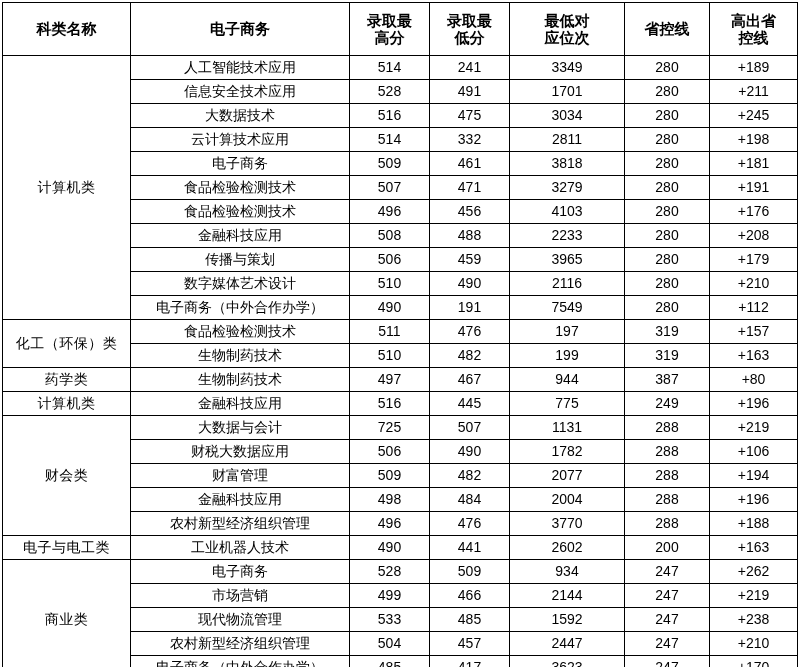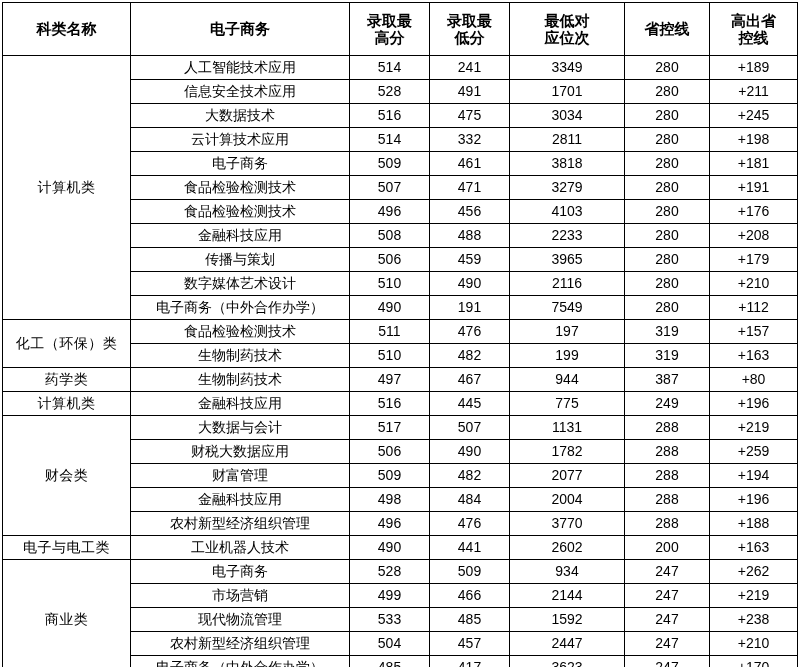--- a/index.html
+++ b/index.html
@@ -223,33 +223,33 @@
         <td class="major-cell">金融科技应用</td>
         <td class="num-cell">516</td>
         <td class="num-cell">445</td>
         <td class="num-cell">775</td>
         <td class="num-cell">249</td>
         <td class="num-cell">+196</td>
       </tr>
       <tr>
         <td class="category-cell" rowspan="5">财会类</td>
         <td class="major-cell">大数据与会计</td>
-        <td class="num-cell">517</td>
+        <td class="num-cell">725</td>
         <td class="num-cell">507</td>
         <td class="num-cell">1131</td>
         <td class="num-cell">288</td>
         <td class="num-cell">+219</td>
       </tr>
       <tr>
         <td class="major-cell">财税大数据应用</td>
         <td class="num-cell">506</td>
         <td class="num-cell">490</td>
         <td class="num-cell">1782</td>
         <td class="num-cell">288</td>
-        <td class="num-cell">+259</td>
+        <td class="num-cell">+106</td>
       </tr>
       <tr>
         <td class="major-cell">财富管理</td>
         <td class="num-cell">509</td>
         <td class="num-cell">482</td>
         <td class="num-cell">2077</td>
         <td class="num-cell">288</td>
         <td class="num-cell">+194</td>
       </tr>
       <tr>

